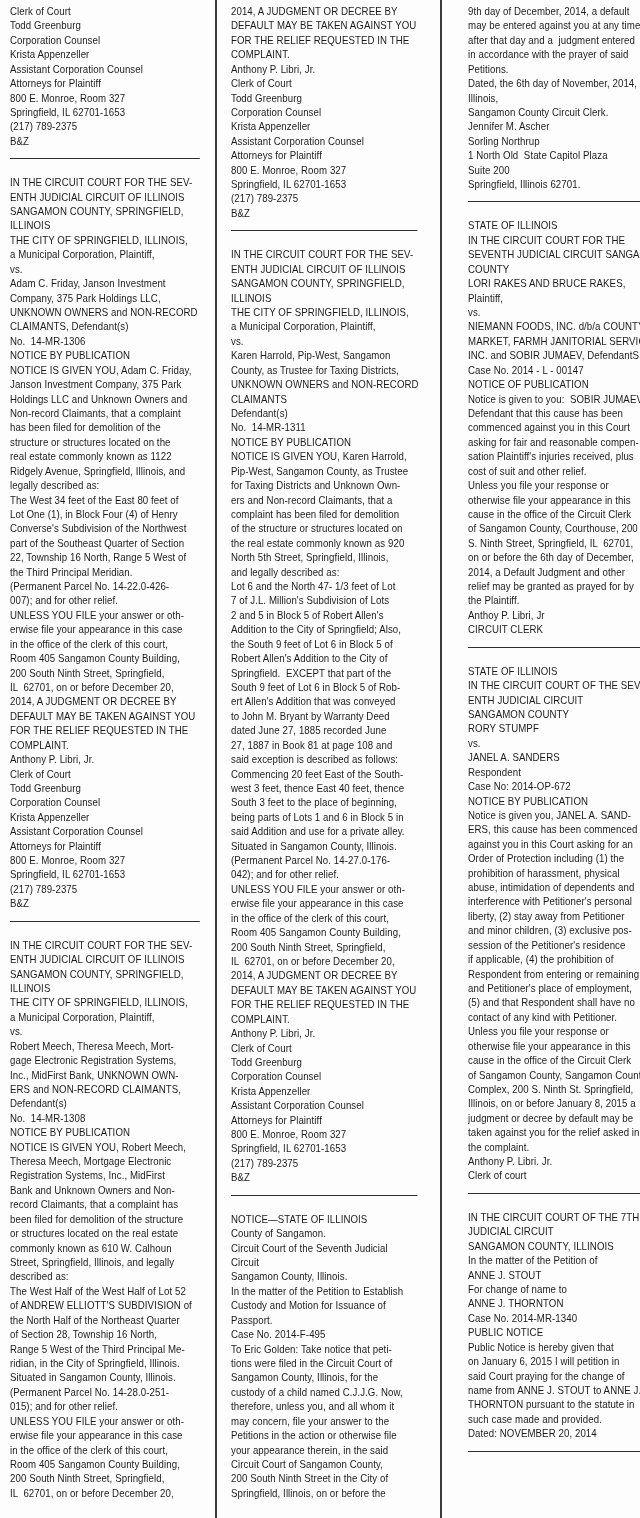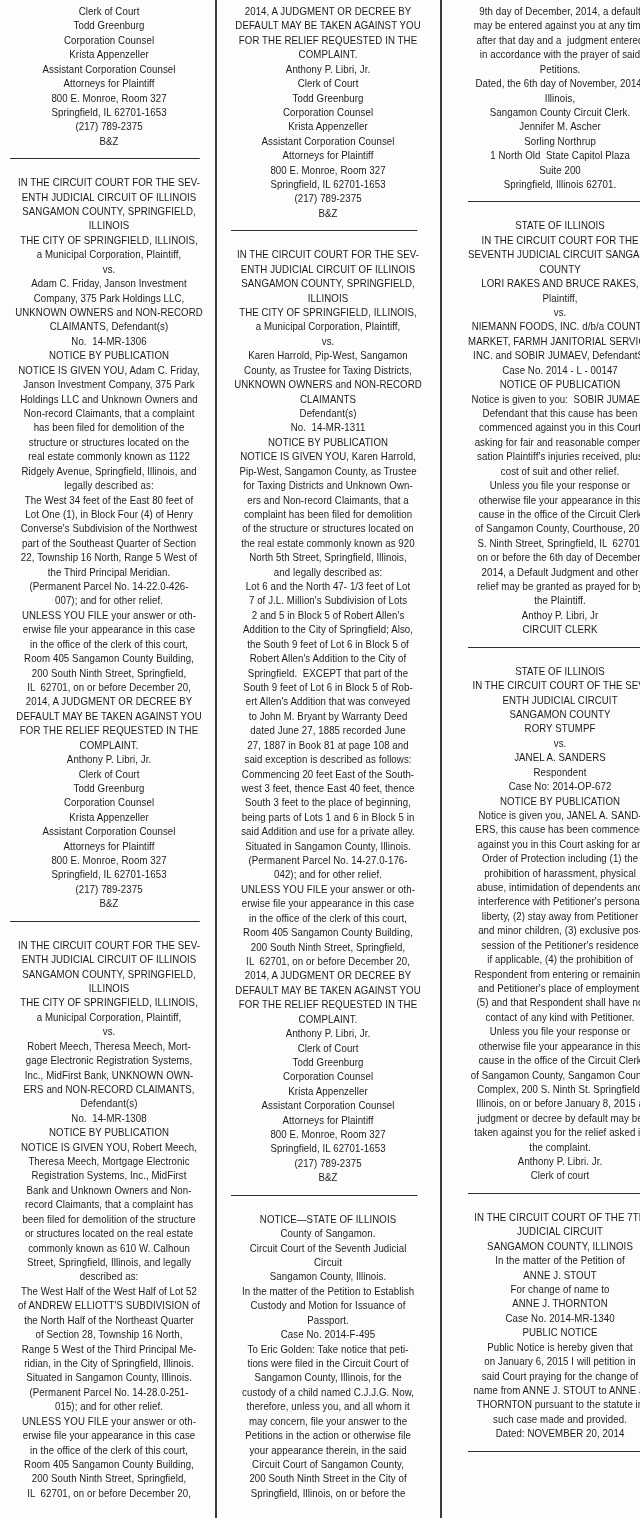--- a/index.html
+++ b/index.html
@@ -9,21 +9,20 @@
     position: relative;
     overflow: hidden;
     font-family: "Liberation Sans", "DejaVu Sans", sans-serif;
     color: #1b1b1b;
   }
   .col {
     position: absolute;
     top: 4px;
     overflow: hidden;
     height: 1514px;
-    text-align: center;
   }
   .col-1 { left: 10px;  width: 198px; }
   .col-2 { left: 231px; width: 194px; }
   .col-3 { left: 468px; width: 184px; }
   .colinner {
     transform: scaleX(0.855);
     transform-origin: 0 0;
     width: 117%;
   }
   .blocktext {

